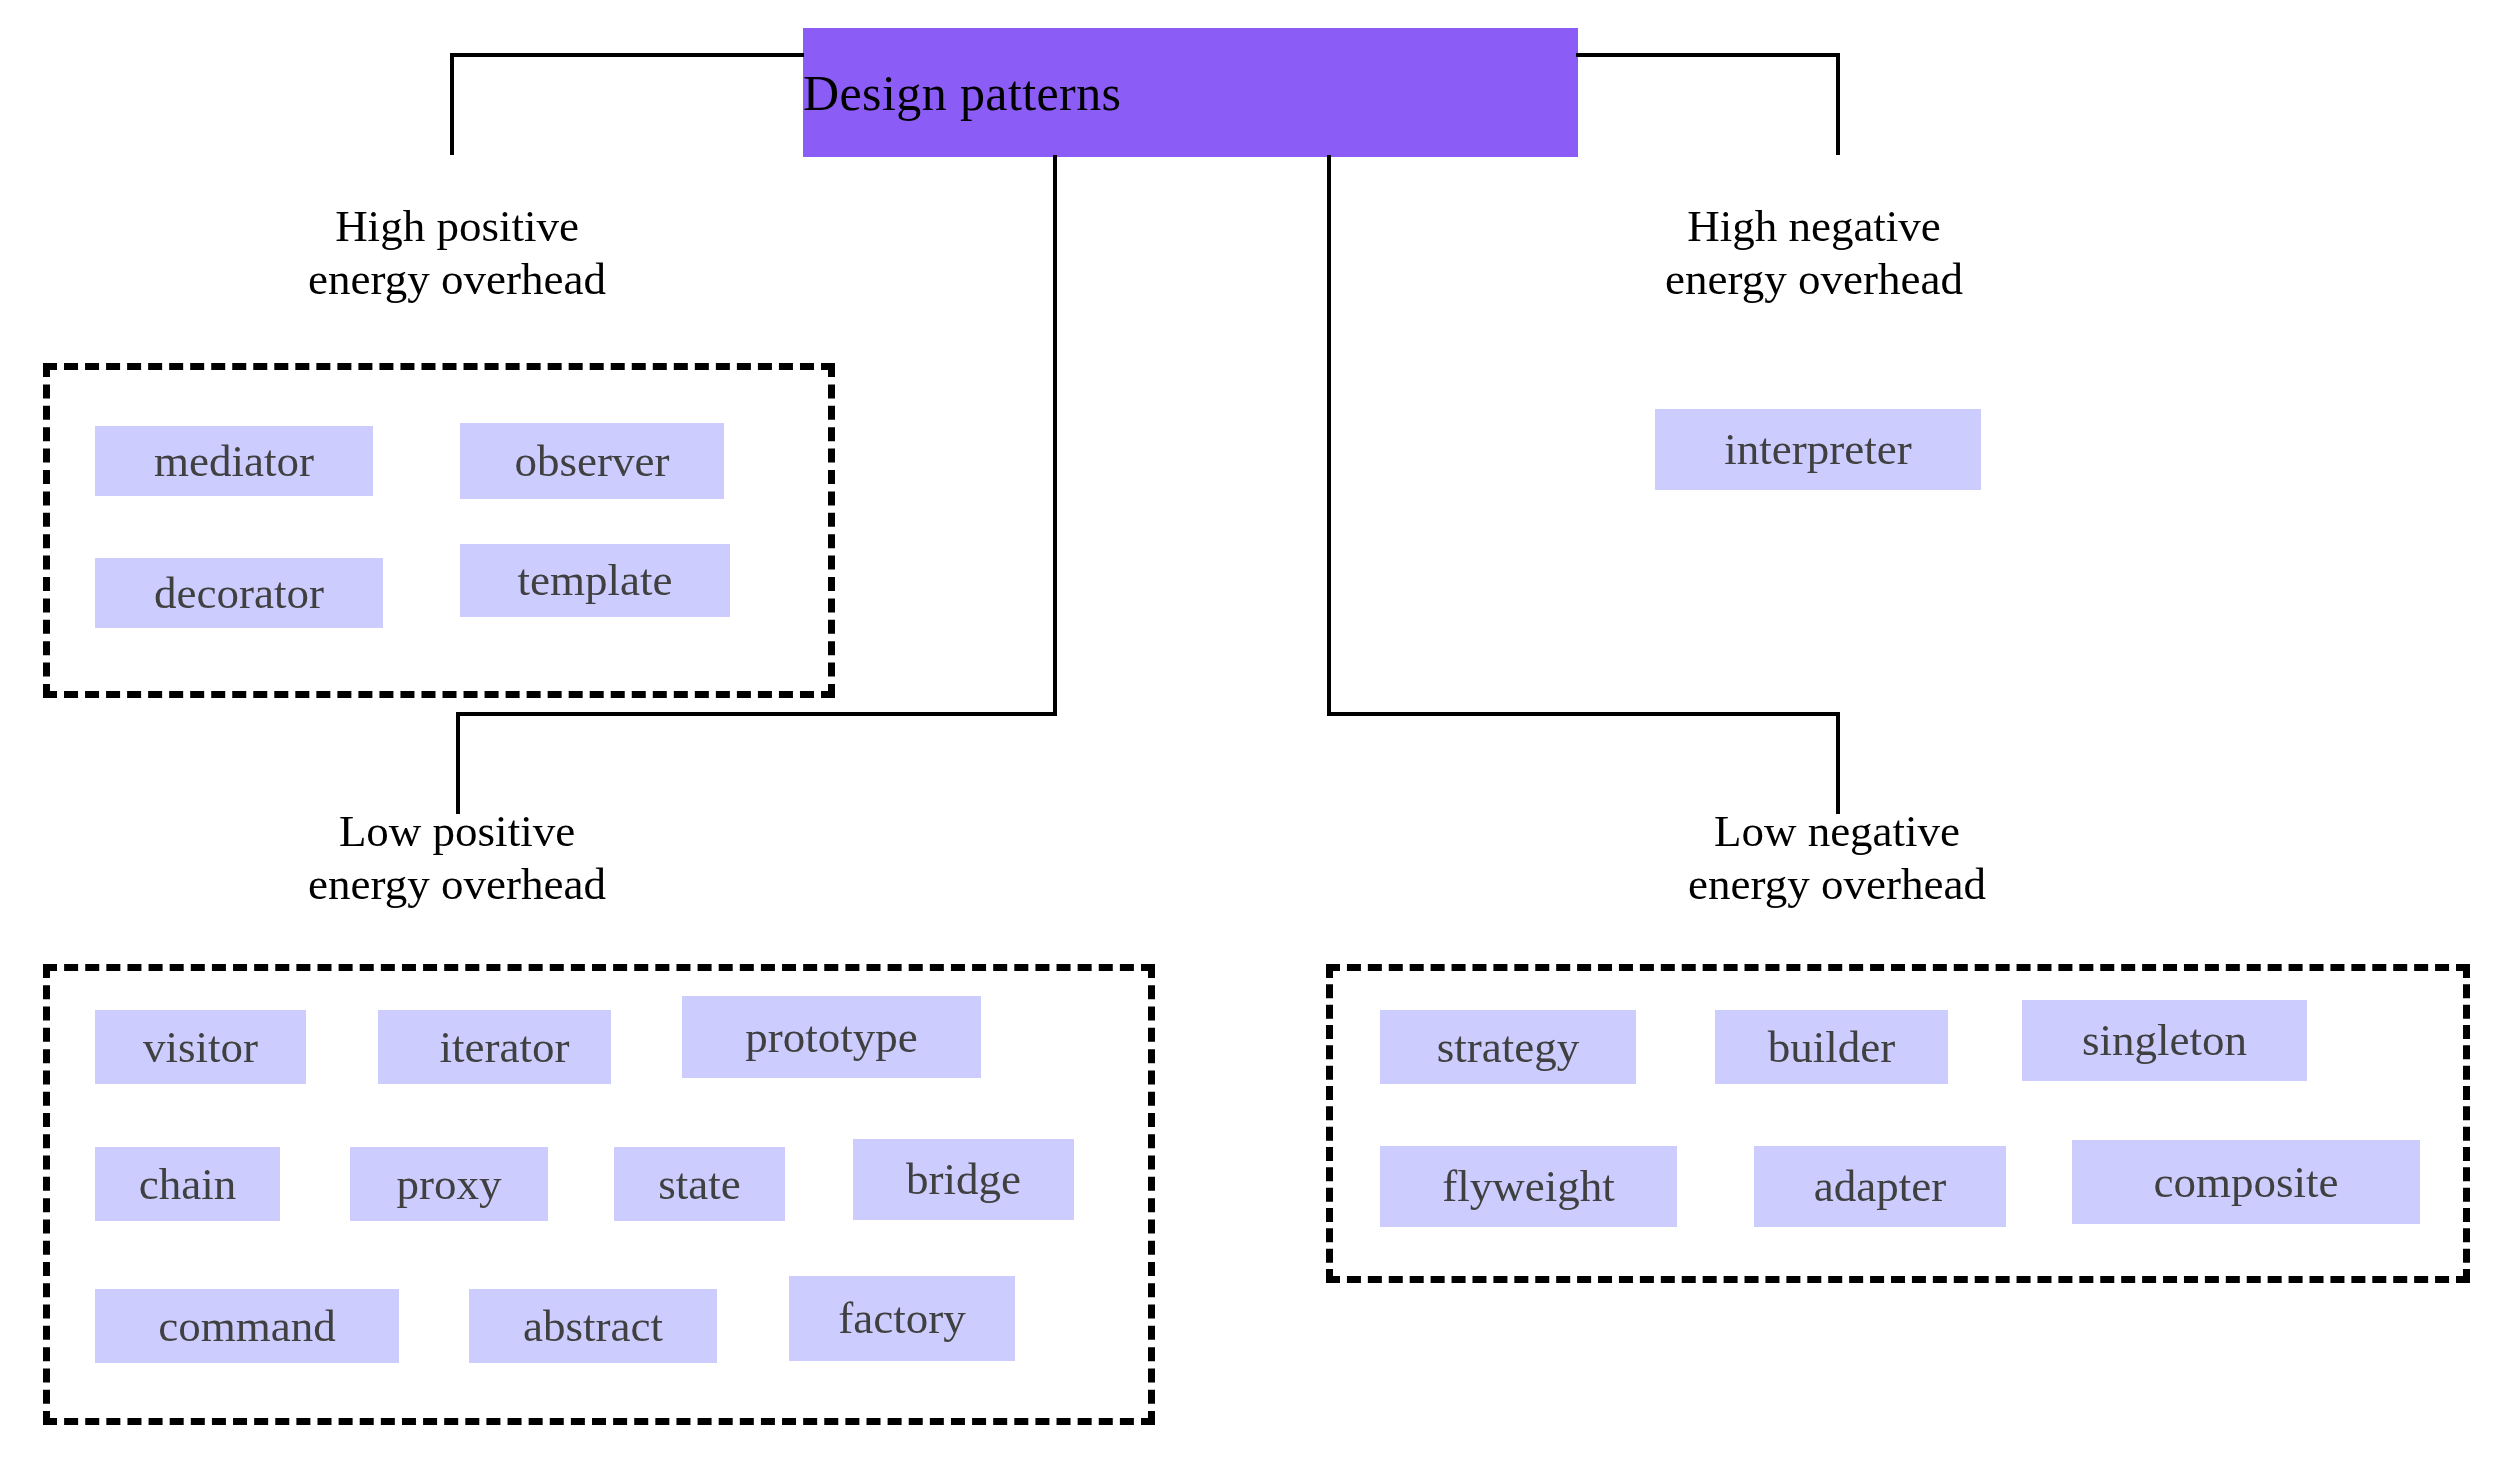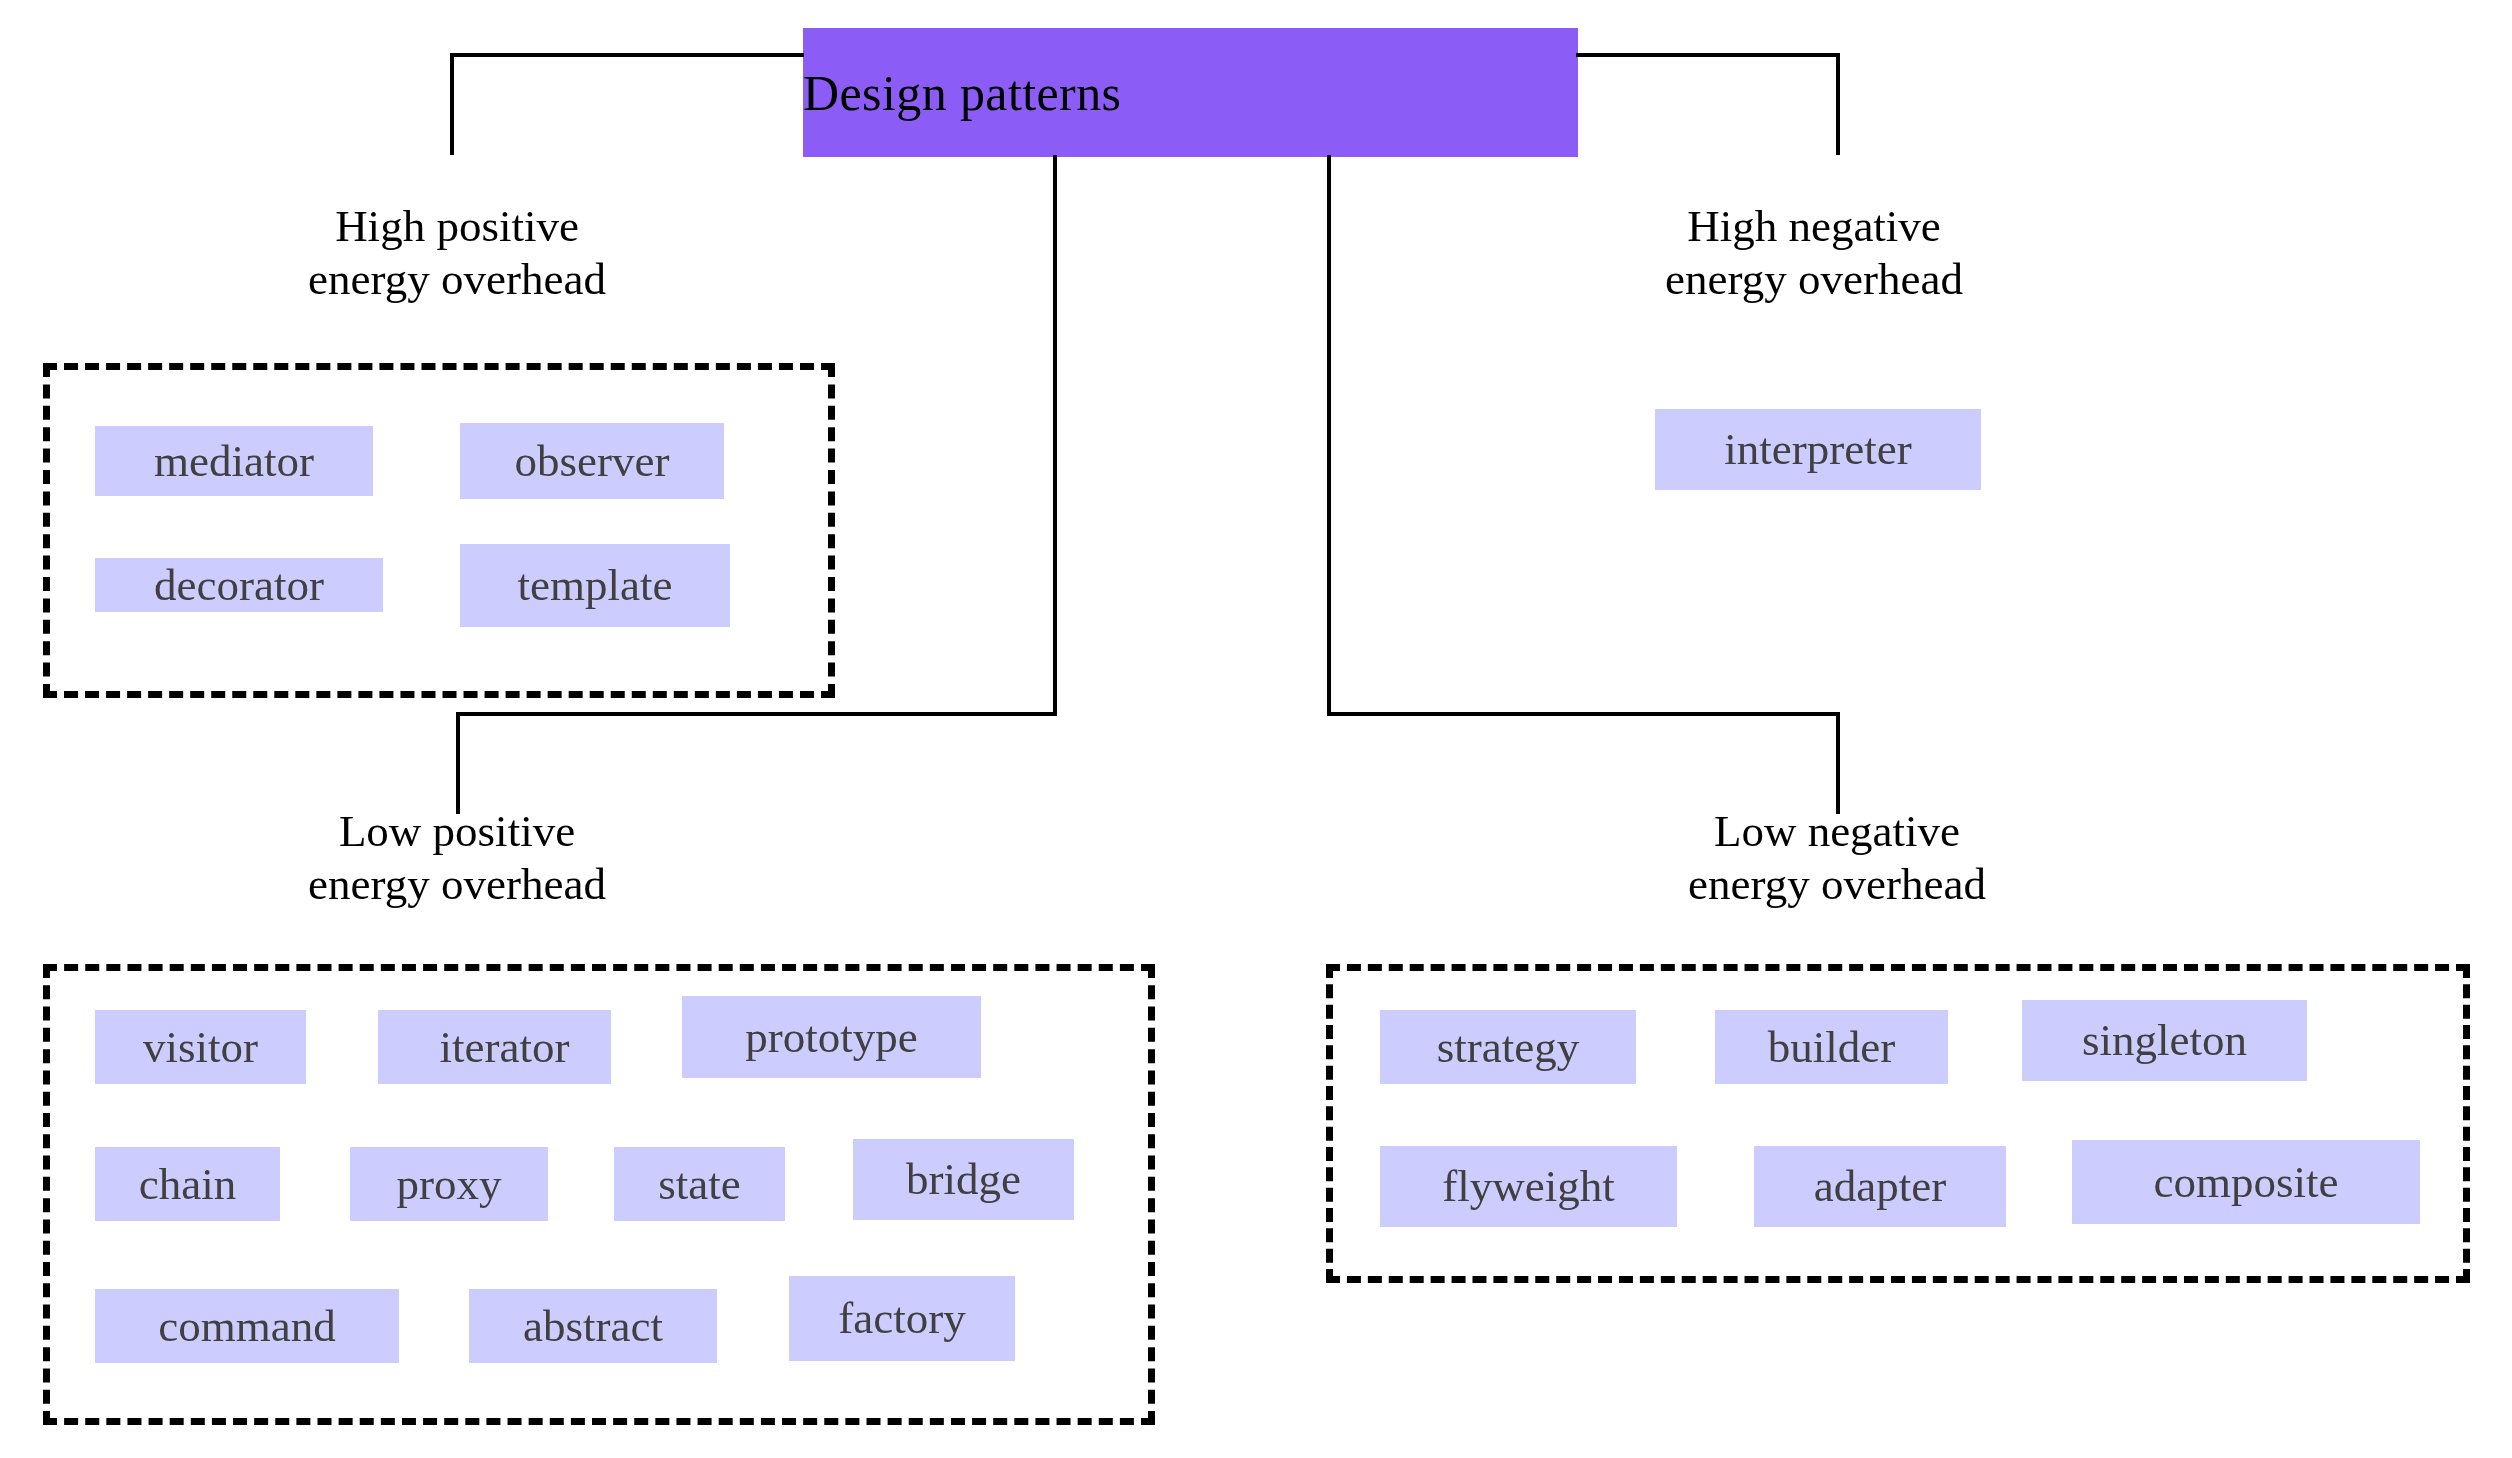--- a/index.html
+++ b/index.html
@@ -98,22 +98,22 @@
   <div class="line h" style="left:1327px; top:712px; width:513px;"></div>
   <div class="line v" style="left:1836px; top:712px; height:102px;"></div>
 
   <div class="group-title" style="left:116px; top:200px; width:682px;">High positive
 energy overhead</div>
 
   <div class="dashed-box" style="left:43px; top:363px; width:792px; height:335px;"></div>
 
   <div class="chip" style="left:95px; top:426px; width:278px; height:70px;">mediator</div>
   <div class="chip" style="left:460px; top:423px; width:264px; height:76px;">observer</div>
-  <div class="chip" style="left:95px; top:558px; width:288px; height:54px;">decorator</div>
-  <div class="chip" style="left:460px; top:544px; width:270px; height:83px;">template</div>
+  <div class="chip" style="left:95px; top:558px; width:288px; height:70px;">decorator</div>
+  <div class="chip" style="left:460px; top:544px; width:270px; height:73px;">template</div>
 
   <div class="group-title" style="left:1473px; top:200px; width:682px;">High negative
 energy overhead</div>
 
   <div class="chip" style="left:1655px; top:409px; width:326px; height:81px;">interpreter</div>
 
   <div class="group-title" style="left:116px; top:805px; width:682px;">Low positive
 energy overhead</div>
 
   <div class="dashed-box" style="left:43px; top:964px; width:1112px; height:461px;"></div>

